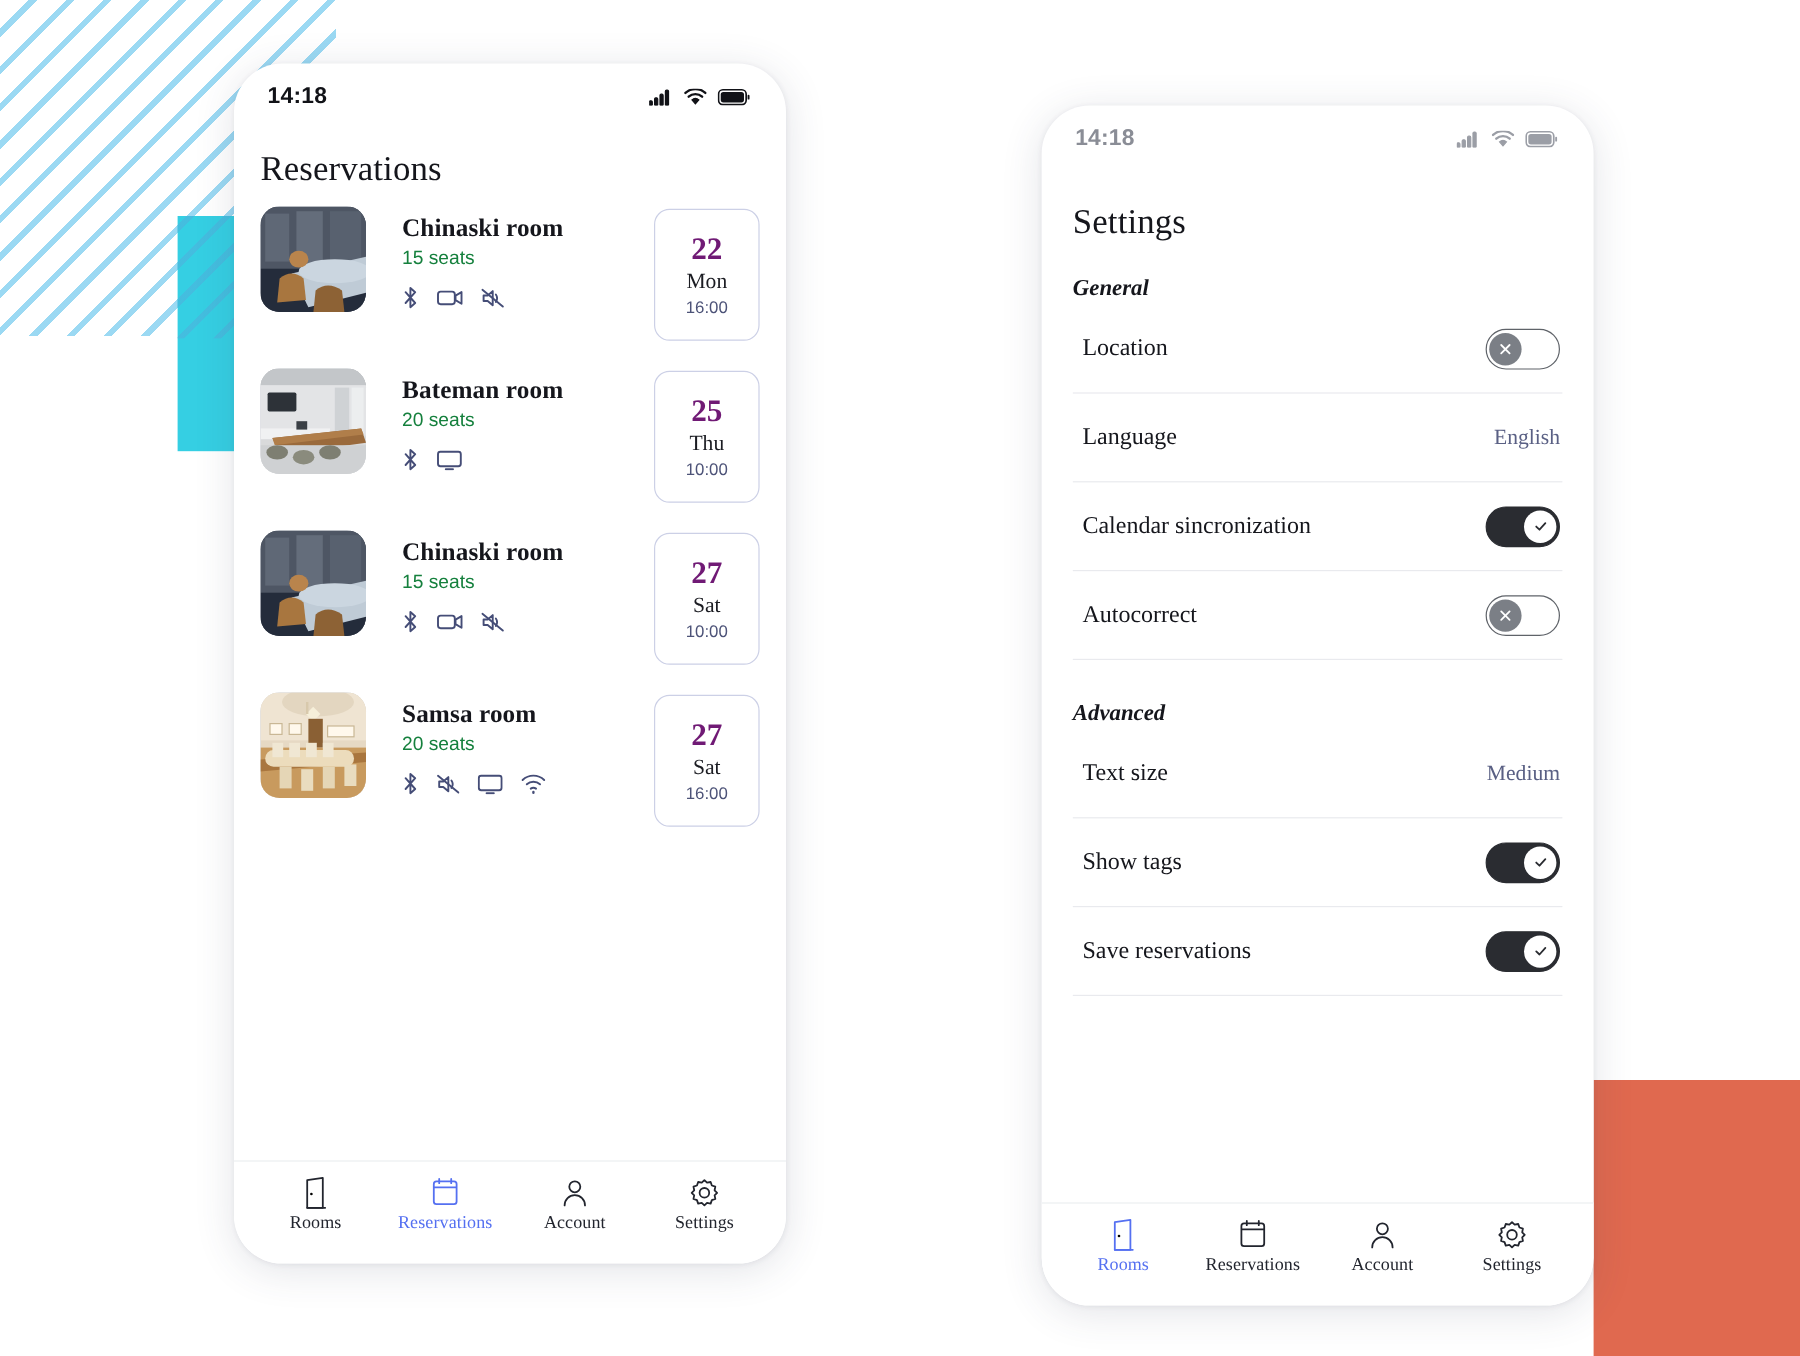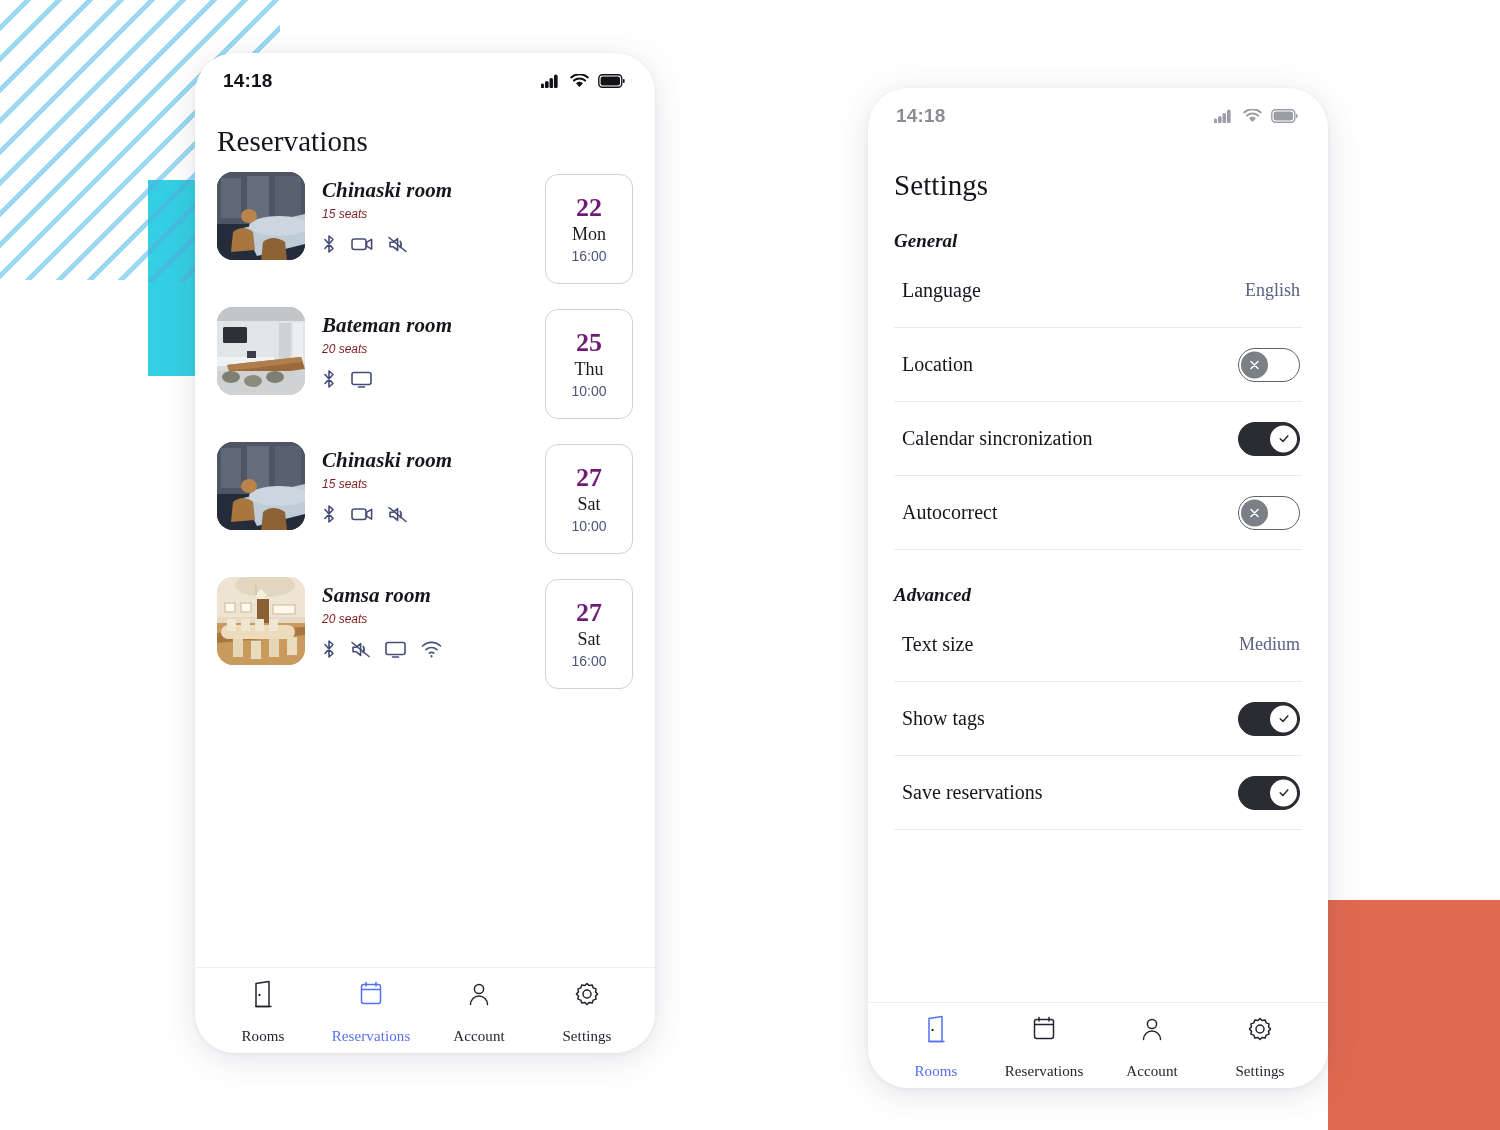--- a/index.html
+++ b/index.html
@@ -80,28 +80,28 @@
     display: flex; align-items: flex-start;
     margin-bottom: 23px;
   }
   .res-thumb {
     width: 88px; height: 88px; flex: 0 0 88px;
     border-radius: 16px; overflow: hidden;
     background: #cfd3da;
     position: relative;
   }
   .res-thumb svg { display: block; width: 88px; height: 88px; }
-  .res-info { flex: 1 1 auto; padding-left: 17px; padding-top: 5px; font-style: italic; }
+  .res-info { flex: 1 1 auto; padding-left: 30px; padding-top: 5px; }
   .res-name {
     font-size: 21px; font-weight: 700; color: #15161c; letter-spacing: .1px;
     line-height: 1.25;
   }
   .res-seats {
     font-family: "Liberation Sans", sans-serif;
-    font-size: 12px; color: #7f1d1d; margin-top: 4px;
+    font-size: 16px; color: #15803d; margin-top: 4px;
   }
   .res-icons { display: flex; align-items: center; gap: 15px; margin-top: 13px; }
   .res-icons svg { display: block; }
   .amen { stroke: #454d77; fill: none; stroke-width: 1.6; }
 
   .res-date {
     flex: 0 0 88px; width: 88px; height: 110px;
     border: 1.4px solid #ccd0e6; border-radius: 13px;
     display: flex; flex-direction: column; align-items: center; justify-content: center;
     margin-top: 2px;
@@ -149,21 +149,21 @@
   
   .tabbar {
     flex: 0 0 86px; height: 86px;
     border-top: 1.3px solid #eceef1;
     display: flex; align-items: flex-start; justify-content: space-around;
     padding: 12px 14px 0 14px;
     background: #fff;
   }
   .tab {
     display: flex; flex-direction: column; align-items: center;
-    gap: 20px; width: 96px;
+    gap: 3px; width: 96px;
   }
   .tab svg { display: block; }
   .tab-label {
     font-size: 15px; color: #22252e; letter-spacing: .1px;
   }
   .tab.active .tab-label { color: #5570f1; }
   .tab .ic { stroke: #22252e; fill: none; stroke-width: 1.5; }
   .tab.active .ic { stroke: #5570f1; }
 </style>
 </head>
@@ -446,36 +446,36 @@
     </div>
 
     <div class="screen">
       <div class="page-title">Settings</div>
 
       <div class="settings-body">
 
         <div class="sec-head">General</div>
 
         <div class="set-row">
-          <span class="set-label">Language</span>
-          <span class="set-value">English</span>
-        </div>
-
-        <div class="set-row">
           <span class="set-label">Location</span>
           <span class="toggle off">
             <span class="knob">
               <svg width="13" height="13" viewBox="0 0 13 13">
                   <path d="M3 3 L10 10 M10 3 L3 10" stroke="#ffffff" stroke-width="1.5" stroke-linecap="round"></path>
                 </svg>
             </span>
           </span>
         </div>
 
         <div class="set-row">
+          <span class="set-label">Language</span>
+          <span class="set-value">English</span>
+        </div>
+
+        <div class="set-row">
           <span class="set-label">Calendar sincronization</span>
           <span class="toggle on">
             <span class="knob">
               <svg width="14" height="14" viewBox="0 0 14 14">
                   <path d="M3.2 7.3 L5.9 9.9 L10.8 4.4" stroke="#2a2c31" stroke-width="1.5" fill="none" stroke-linecap="round" stroke-linejoin="round"></path>
                 </svg>
             </span>
           </span>
         </div>
 

